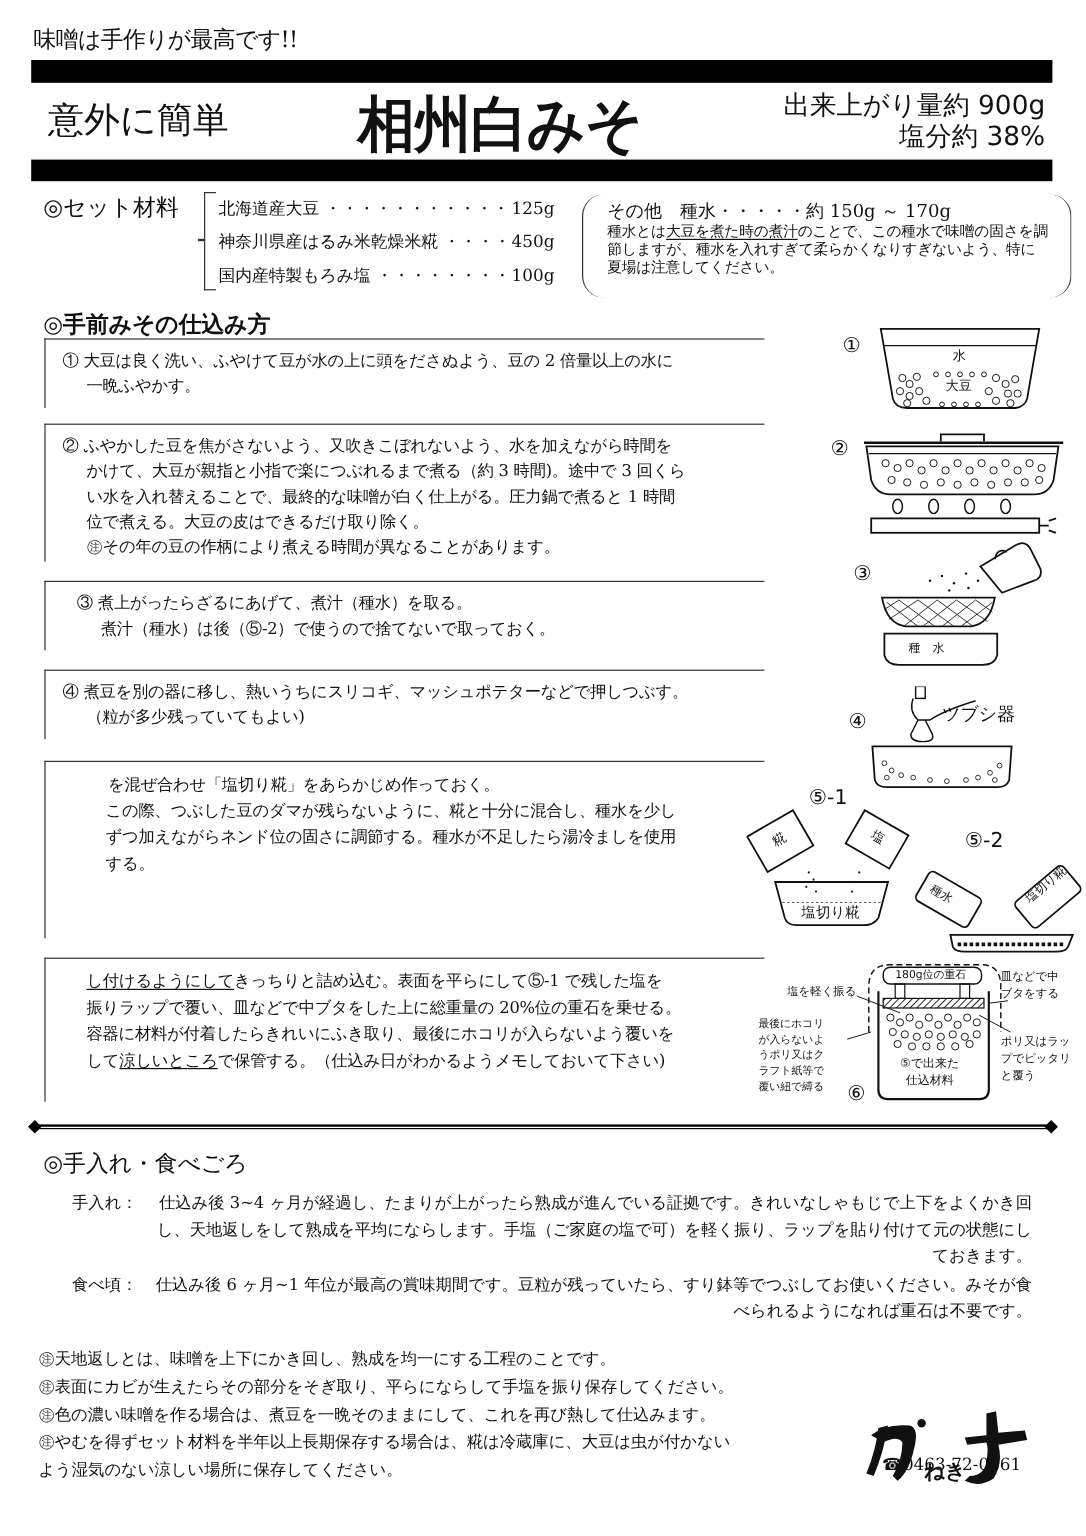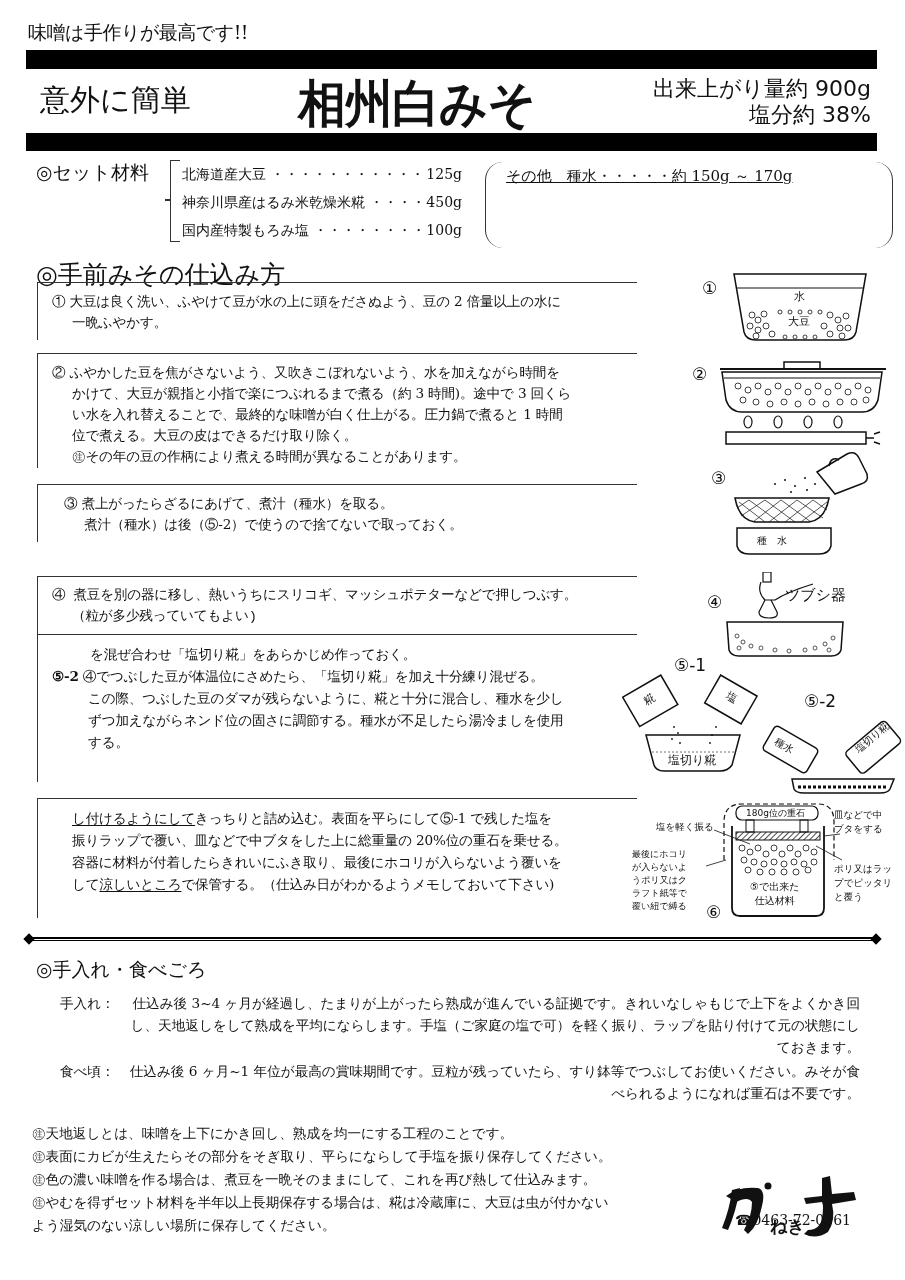--- a/index.html
+++ b/index.html
@@ -23,27 +23,27 @@
   .set-title { left: 36px; top: 160px; font-size: 19px; }
   .brace-l { left: 170px; top: 160px; width: 10px; height: 82px; border: 1.5px solid #333; border-right: none; }
   .brace-l:after { content: ""; position: absolute; left: -6px; top: 38px; width: 6px; height: 1.5px; background: #333; }
   .ing-list { left: 182px; top: 160px; width: 280px; text-align: center; }
   .ing-row { display: flex; justify-content: space-between; font-size: 14px; height: 28px; line-height: 28px; }
   .ing-name { white-space: nowrap; overflow: hidden; flex: 1; }
   .ing-name:after { content: " ・・・・・・・・・・・・・"; }
   .ing-qty { padding-left: 2px; }
 
   .other-box { left: 485px; top: 162px; width: 408px; height: 86px; border-left: 1.5px solid #333; border-right: 1.5px solid #333; border-radius: 18px; }
-  .other-box-inner { padding: 4px 18px 0 20px; text-decoration: underline; }
+  .other-box-inner { padding: 4px 18px 0 20px; }
   .other-head { font-size: 15px; line-height: 20px; }
   .other-desc { font-size: 12.3px; line-height: 15px; letter-spacing: -0.2px; }
   .u { text-decoration: underline; text-underline-offset: 2px; }
 
   
-  .method-title { left: 36px; top: 258px; font-size: 25px; }
+  .method-title { left: 36px; top: 258px; font-size: 19px; font-weight: bold; }
   .step { left: 37px; width: 600px; border-top: 1.5px solid #333; border-left: 1.5px solid #333; padding: 8px 0 0 14px; font-size: 13.6px; line-height: 21px; letter-spacing: -0.2px; }
   .step p { margin: 0; }
   .indent { padding-left: 20px; }
   .boxed { border: 1px solid #333; padding: 0 1px; }
   .step-num { font-weight: 700; }
 
   
   .illus { position: absolute; }
   .circnum { font-family: "DejaVu Sans", sans-serif; font-size: 17px; position: absolute; }
   .lbl { font-family: "DejaVu Sans", sans-serif; font-size: 9.5px; position: absolute; line-height: 14px; white-space: nowrap; }
@@ -90,20 +90,21 @@
   </div>
   <div class="ing-row">
     <span class="ing-name">国内産特製もろみ塩</span>
     <span class="ing-qty">100g</span>
   </div>
 </div>
 
 <div class="abs other-box">
   <div class="other-box-inner">
     <div class="other-head">その他　種水・・・・・約 150g ～ 170g</div>
+    <div class="other-desc"><span>種水とは</span><span class="u">大豆を煮た時の煮汁</span><span>のことで、この種水で味噌の固さを調節しますが、種水を入れすぎて柔らかくなりすぎないよう、特に夏場は注意してください。</span></div>
   </div>
 </div>
 
 <div class="abs method-title sans">◎手前みその仕込み方</div>
 
 <div class="abs step" style="top:282px;height:58px;">
   <p>① 大豆は良く洗い、ふやけて豆が水の上に頭をださぬよう、豆の 2 倍量以上の水に</p>
   <p class="indent">一晩ふやかす。</p>
 </div>
 
@@ -113,28 +114,27 @@
   <p class="indent">い水を入れ替えることで、最終的な味噌が白く仕上がる。圧力鍋で煮ると 1 時間</p>
   <p class="indent">位で煮える。大豆の皮はできるだけ取り除く。</p>
   <p class="indent">㊟その年の豆の作柄により煮える時間が異なることがあります。</p>
 </div>
 
 <div class="abs step" style="top:484px;height:58px;padding-left:26px;">
   <p>③ 煮上がったらざるにあげて、煮汁（種水）を取る。</p>
   <p class="indent">煮汁（種水）は後（⑤-2）で使うので捨てないで取っておく。</p>
 </div>
 
-<div class="abs step" style="top:576px;height:58px;font-family:Liberation Mono, monospace;">
+<div class="abs step" style="top:558px;height:58px;">
   <p>④ 煮豆を別の器に移し、熱いうちにスリコギ、マッシュポテターなどで押しつぶす。</p>
   <p class="indent">（粒が多少残っていてもよい)</p>
 </div>
 
 <div class="abs step" style="top:634px;height:148px;line-height:22px;">
   <p style="padding-left:38px;">を混ぜ合わせ「塩切り糀」をあらかじめ作っておく。</p>
-  <p><span class="step-num">⑤-2</span><span> ④でつぶした豆が体温位にさめたら、「塩切り糀」を加え十分練り混ぜる。</span></p>
   <p style="padding-left:36px;">この際、つぶした豆のダマが残らないように、糀と十分に混合し、種水を少し</p>
   <p style="padding-left:36px;">ずつ加えながらネンド位の固さに調節する。種水が不足したら湯冷ましを使用</p>
   <p style="padding-left:36px;">する。</p>
 </div>
 
 <div class="abs step" style="top:798px;height:120px;line-height:22px;">
   <p class="indent"><span class="u">し付けるようにして</span><span>きっちりと詰め込む。表面を平らにして⑤-1 で残した塩を</span></p>
   <p class="indent">振りラップで覆い、皿などで中ブタをした上に総重量の 20%位の重石を乗せる。</p>
   <p class="indent">容器に材料が付着したらきれいにふき取り、最後にホコリが入らないよう覆いを</p>
   <p class="indent"><span>して</span><span class="u">涼しいところ</span><span>で保管する。（仕込み日がわかるようメモしておいて下さい)</span></p>

